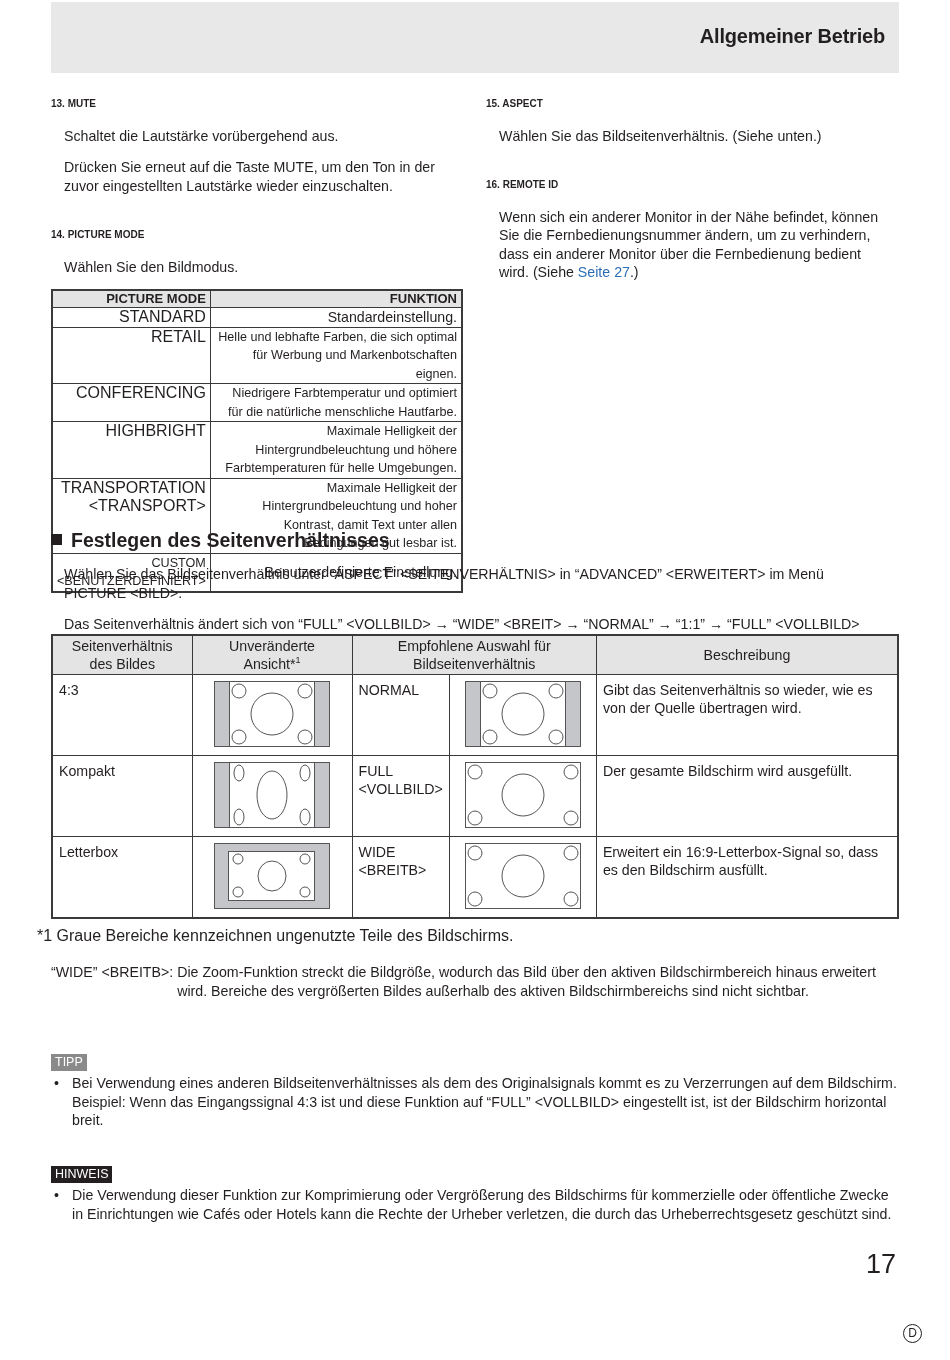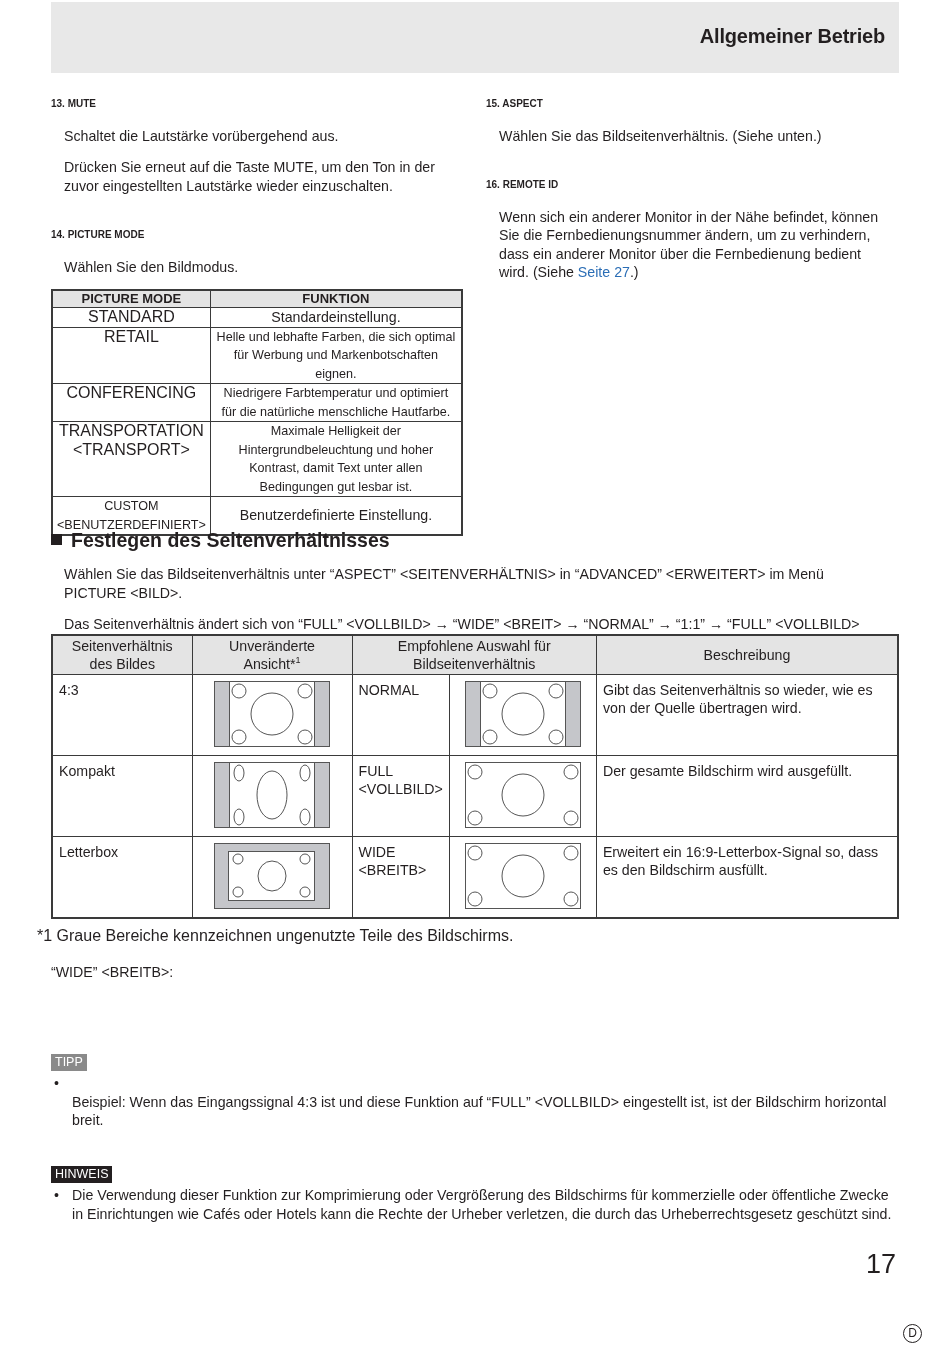--- a/index.html
+++ b/index.html
@@ -9,21 +9,21 @@
   .header-title { position: absolute; right: 14px; top: 25px; font-size: 20px; font-weight: bold; letter-spacing: -0.2px; }
 
   .col-left { position: absolute; left: 51px; top: 95px; width: 412px; }
   .col-right { position: absolute; left: 486px; top: 95px; width: 412px; }
   .sec-h { font-weight: bold; font-size: 10px; margin: 0; }
   .p { margin: 13px; }
   .gap { height: 18px; }
   .link { color: #2a6db5; }
 
   table.pm { border-collapse: collapse; width: 412px; margin-top: 0; border: 2px solid #3a3a3a; }
-  table.pm td, table.pm th { border: 1px solid #3a3a3a; vertical-align: top; text-align: center; padding: 0 4px; }
+  table.pm td, table.pm th { border: 1px solid #3a3a3a; vertical-align: top; text-align: right; padding: 0 4px; }
   table.pm th { background: #e4e4e4; font-size: 13px; font-weight: bold; height: 16px; line-height: 16px; }
   table.pm td.mode { width: 142px; font-size: 16px; line-height: 18.5px; }
   table.pm td.fn { font-size: 12.6px; line-height: 18.5px; }
   table.pm td.fn.big { font-size: 14.2px; }
   table.pm td.mode.small { font-size: 12.6px; }
 
   .big-sec { position: absolute; left: 51px; top: 528px; width: 848px; }
   .big-h { font-size: 19.5px; font-weight: bold; margin: 0 0 4px 0; line-height: 24px; }
   .big-h .sq { display: inline-block; width: 11px; height: 11px; background: #231f20; margin-right: 9px; vertical-align: 2px; }
 
@@ -77,20 +77,24 @@
       <td class="mode">STANDARD</td>
       <td class="fn big">Standardeinstellung.</td>
     </tr>
     <tr>
       <td class="mode">RETAIL</td>
       <td class="fn">Helle und lebhafte Farben, die sich optimal für Werbung und Markenbotschaften eignen.</td>
     </tr>
     <tr>
       <td class="mode">CONFERENCING</td>
       <td class="fn">Niedrigere Farbtemperatur und optimiert für die natürliche menschliche Hautfarbe.</td>
+    </tr>
+    <tr>
+      <td class="mode">HIGHBRIGHT</td>
+      <td class="fn">Maximale Helligkeit der Hintergrundbeleuchtung und höhere Farbtemperaturen für helle Umgebungen.</td>
     </tr>
     <tr>
       <td class="mode">TRANSPORTATION &lt;TRANSPORT&gt;</td>
       <td class="fn">Maximale Helligkeit der Hintergrundbeleuchtung und hoher Kontrast, damit Text unter allen Bedingungen gut lesbar ist.</td>
     </tr>
     <tr>
       <td class="mode small">CUSTOM &lt;BENUTZERDEFINIERT&gt;</td>
       <td class="fn big" style="vertical-align: middle;">Benutzerdefinierte Einstellung.</td>
     </tr>
   </tbody>
@@ -195,28 +199,29 @@
     <td>Erweitert ein 16:9-Letterbox-Signal so, dass es den Bildschirm ausfüllt.</td>
   </tr>
 </tbody>
   </table>
 
 <div class="foot1">*1 Graue Bereiche kennzeichnen ungenutzte Teile des Bildschirms.</div>
 
 <div class="defs">
   <div class="def-row">
     <span class="def-term" style="white-space:nowrap">“WIDE” &lt;BREITB&gt;:</span>
+    <span class="def-body" style="padding-left:4px">Die Zoom-Funktion streckt die Bildgröße, wodurch das Bild über den aktiven Bildschirmbereich hinaus erweitert wird. Bereiche des vergrößerten Bildes außerhalb des aktiven Bildschirmbereichs sind nicht sichtbar.</span>
   </div>
 </div>
 
 <div class="note-block" style="top:1052px">
   <span class="badge tipp">TIPP</span>
   <div class="bullet">
     <span class="dot">•</span>
-    <span class="txt"><br><span>Beispiel: Wenn das Eingangssignal 4:3 ist und diese Funktion auf “FULL” &lt;VOLLBILD&gt; eingestellt ist, ist der Bildschirm horizontal breit.</span></span>
+    <span class="txt"><span>Bei Verwendung eines anderen Bildseitenverhältnisses als dem des Originalsignals kommt es zu Verzerrungen auf dem Bildschirm.</span><br><span>Beispiel: Wenn das Eingangssignal 4:3 ist und diese Funktion auf “FULL” &lt;VOLLBILD&gt; eingestellt ist, ist der Bildschirm horizontal breit.</span></span>
   </div>
 </div>
 
 <div class="note-block" style="top:1164px">
   <span class="badge hinweis">HINWEIS</span>
   <div class="bullet">
     <span class="dot">•</span>
     <span class="txt">Die Verwendung dieser Funktion zur Komprimierung oder Vergrößerung des Bildschirms für kommerzielle oder öffentliche Zwecke in Einrichtungen wie Cafés oder Hotels kann die Rechte der Urheber verletzen, die durch das Urheberrechtsgesetz geschützt sind.</span>
   </div>
 </div>

